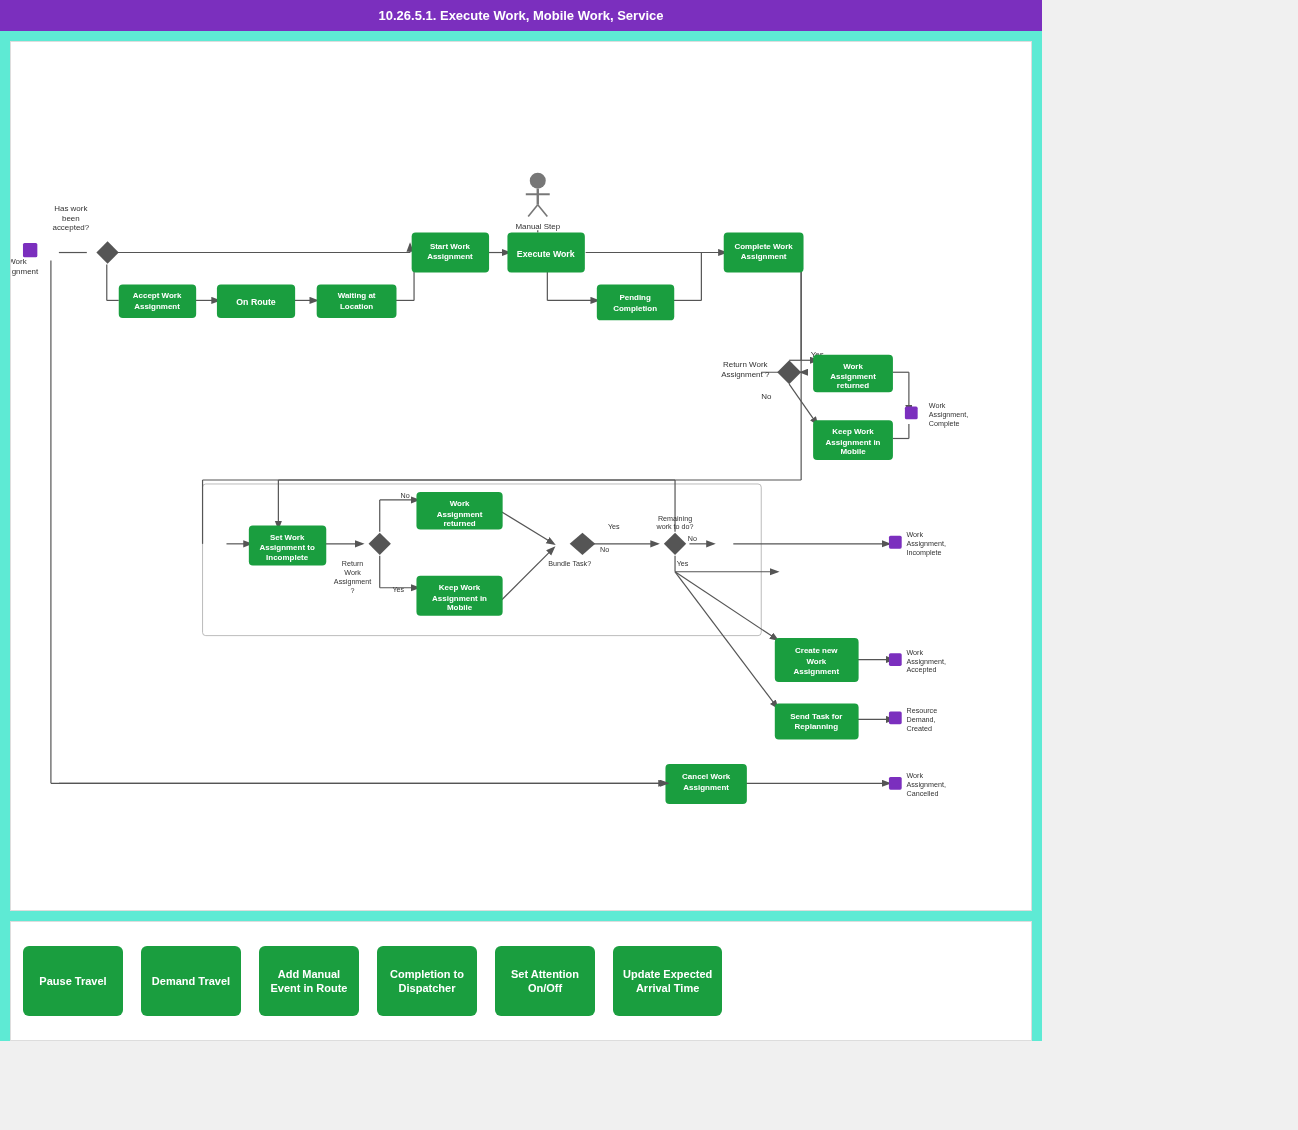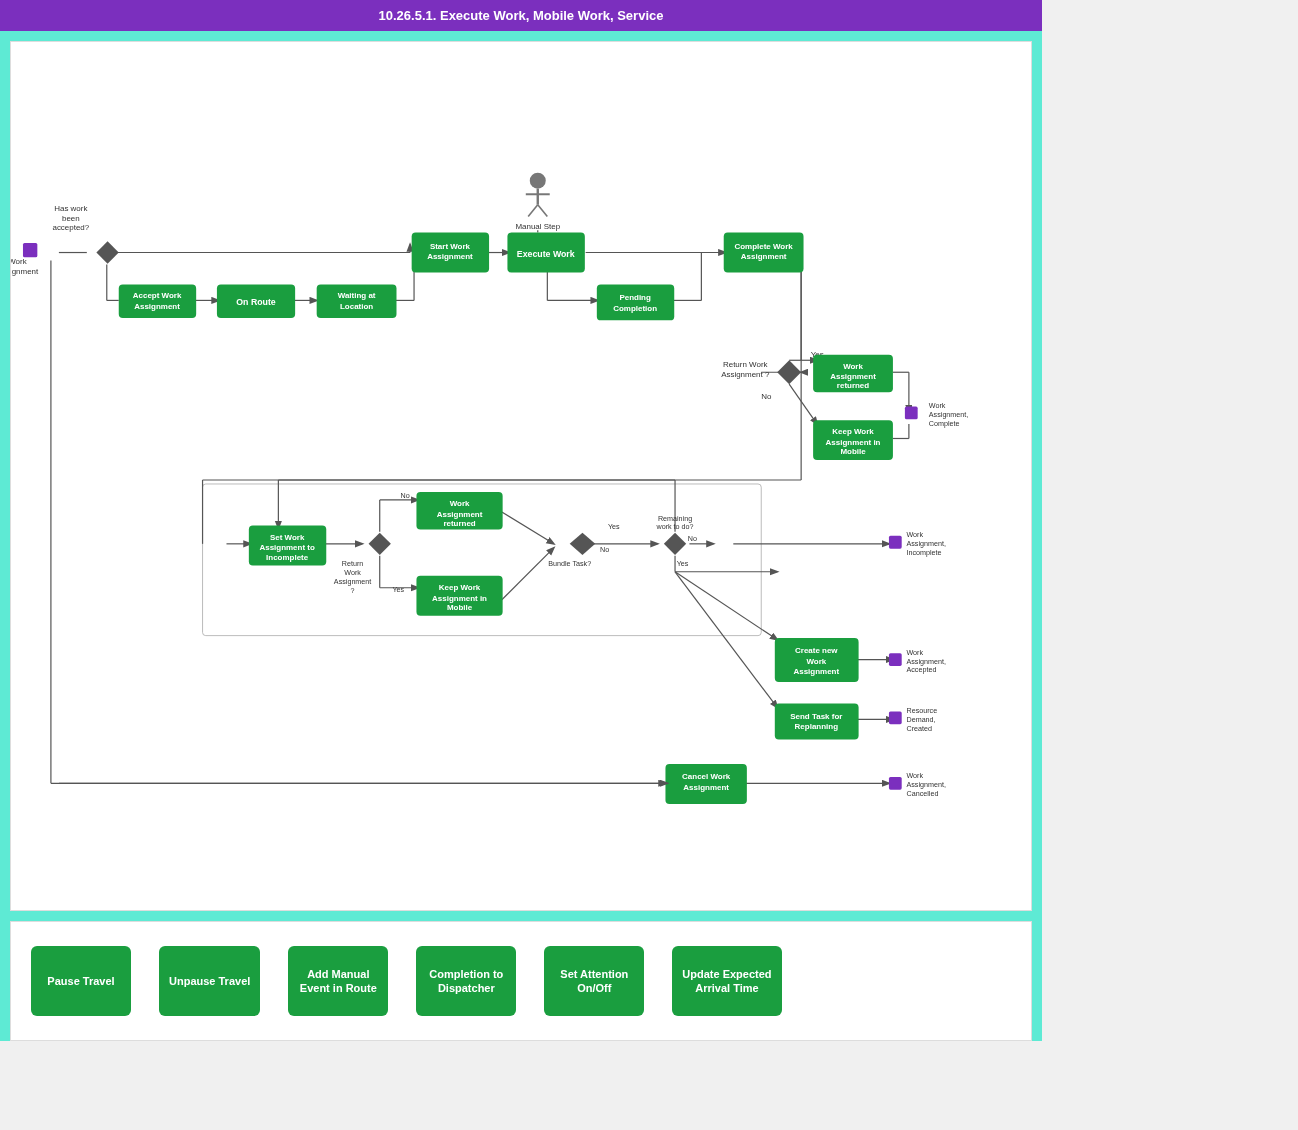--- a/index.html
+++ b/index.html
@@ -30,24 +30,24 @@
       margin: 10px;
       position: relative;
       height: 870px;
       border: 1px solid #ddd;
       overflow: hidden;
     }
 
     .bottom-panel {
       background: white;
       margin: 10px;
-      padding: 20px;
+      padding: 12px;
       border: 1px solid #ddd;
       display: flex;
-      gap: 28px;
+      gap: 18px;
       flex-wrap: wrap;
       align-items: center;
       min-height: 120px;
     }
 
     
     .diagram-svg {
       position: absolute;
       top: 0;
       left: 0;
@@ -309,21 +309,21 @@
       <line x1="50" y1="820" x2="822" y2="820" stroke="#555" stroke-width="1.5" marker-end="url(#arrow)"></line>
 
     </svg>
   </div>
 
   <div class="bottom-panel">
     <div class="btn-action">
       <span>Pause Travel</span>
     </div>
     <div class="btn-action">
-      <span>Unpause Travel</span>
+      <span>Demand Travel</span>
     </div>
     <div class="btn-action" style="white-space:pre-line;">
       <span>Add Manual
 Event in Route</span>
     </div>
     <div class="btn-action" style="white-space:pre-line;">
       <span>Completion to
 Dispatcher</span>
     </div>
     <div class="btn-action" style="white-space:pre-line;">

